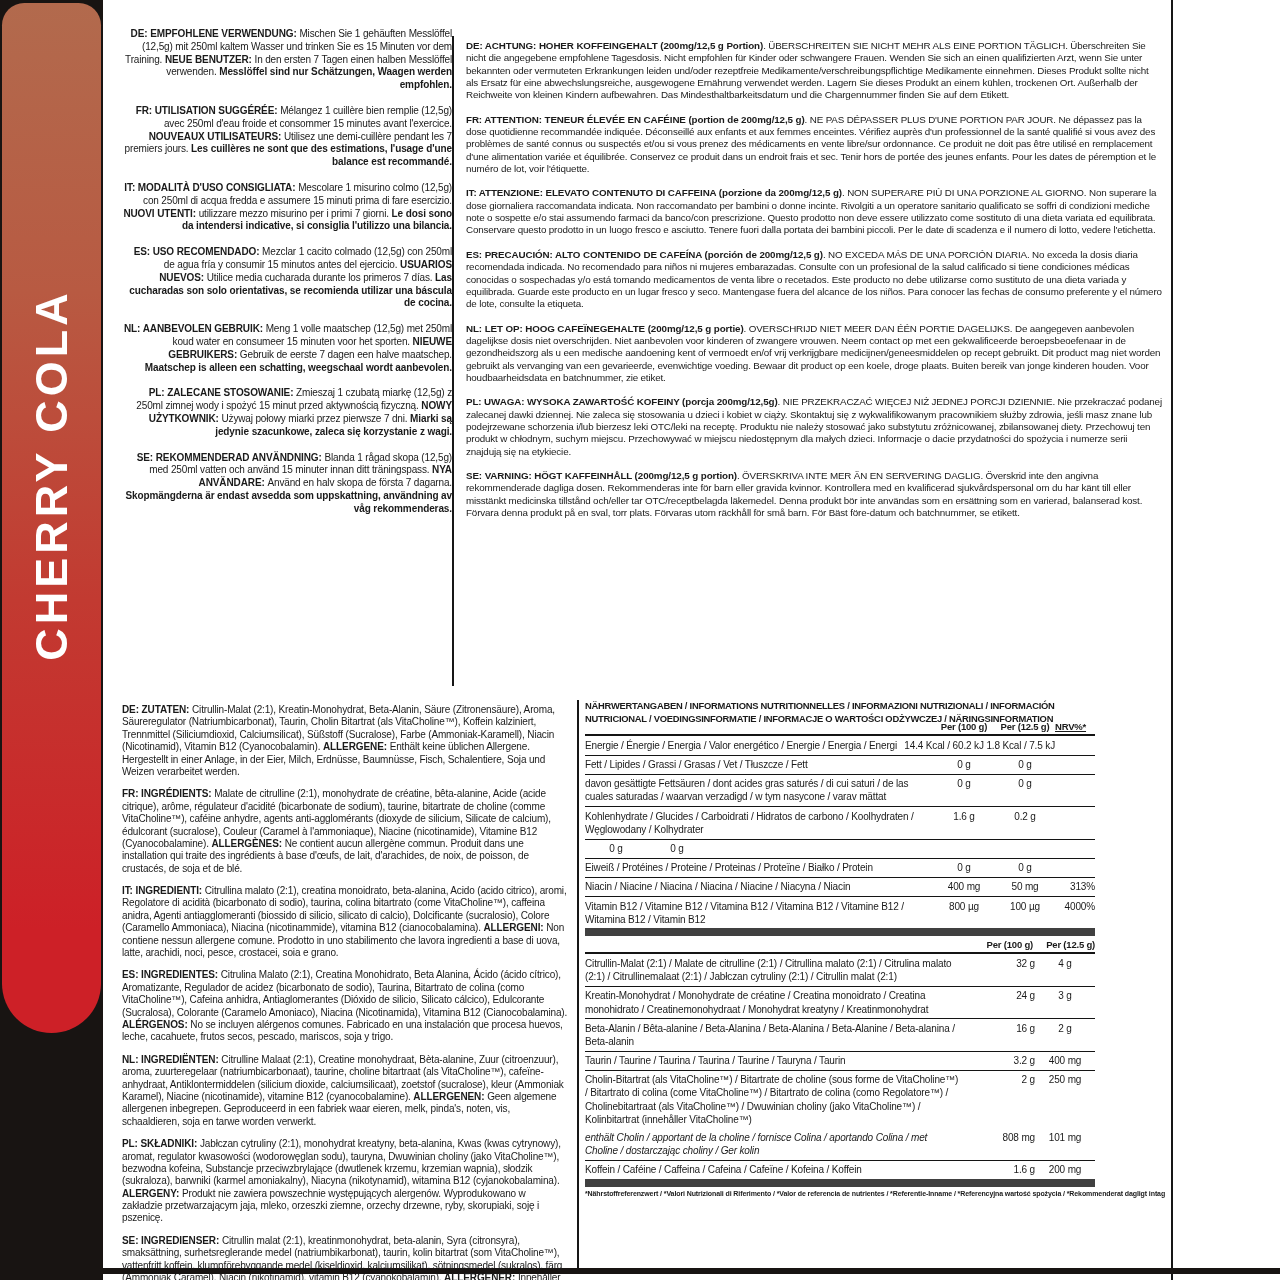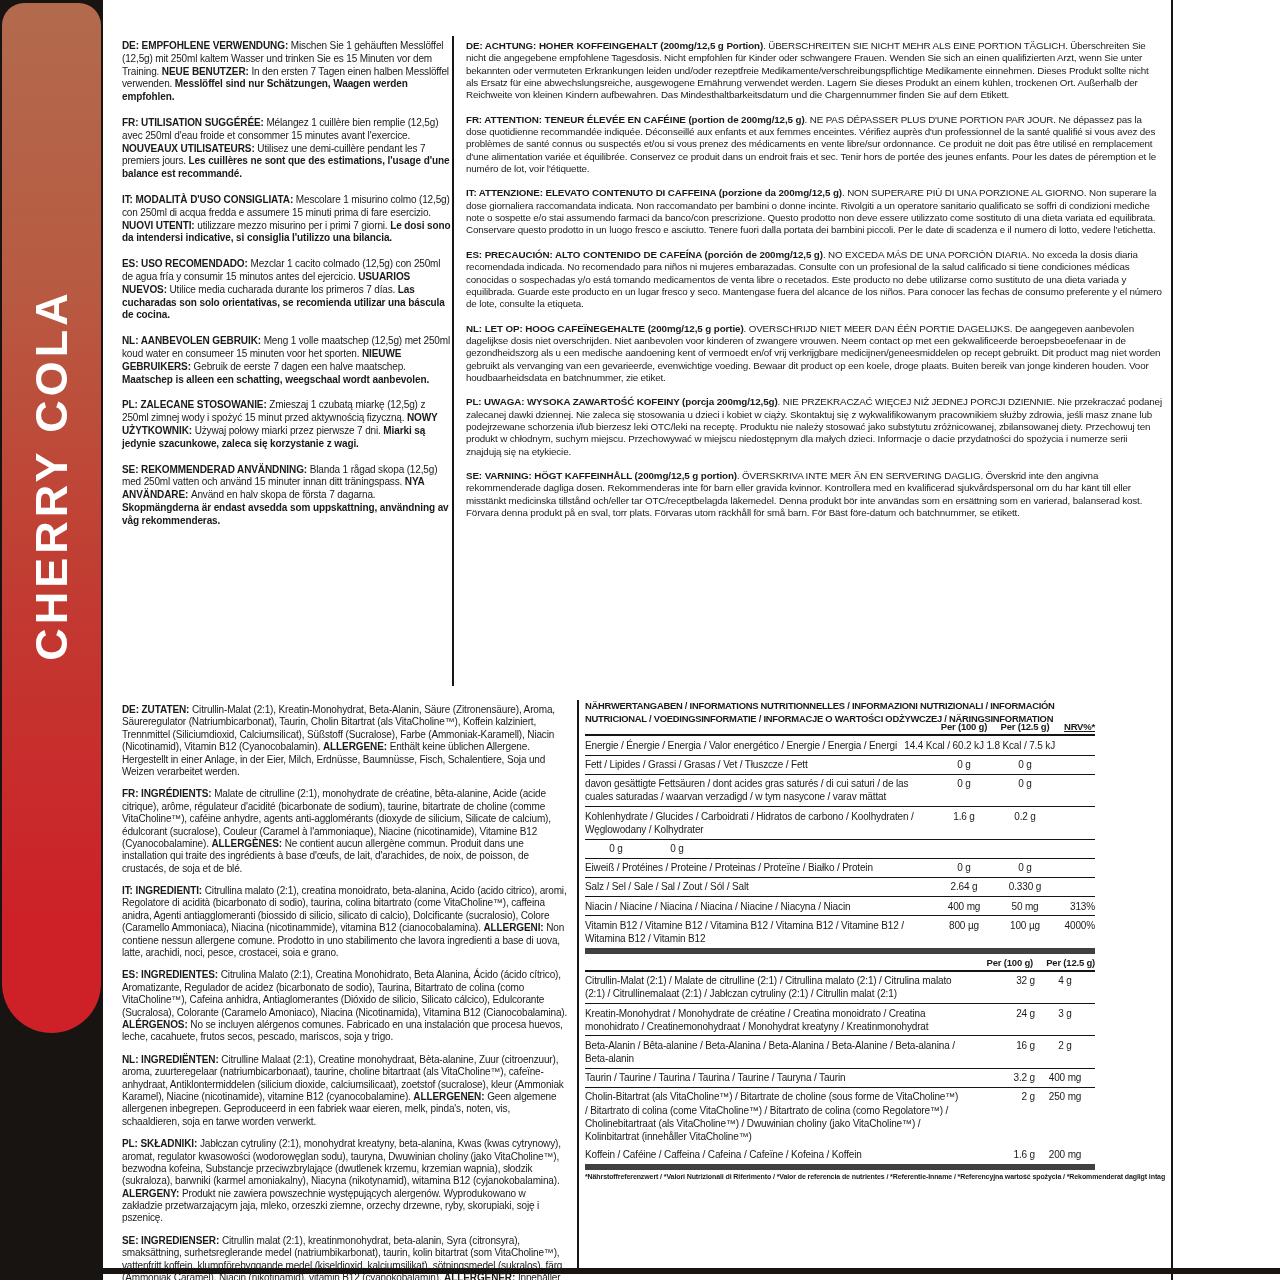--- a/index.html
+++ b/index.html
@@ -15,38 +15,38 @@
     background:linear-gradient(180deg,#b26a4d 0%,#b85a42 28%,#c23a31 58%,#cd2027 90%,#cd2027 100%);}
   .flavor{position:absolute;left:-248px;top:425px;width:600px;height:100px;line-height:100px;
     text-align:center;transform:rotate(-90deg);transform-origin:center;
     font-size:45px;font-weight:700;letter-spacing:4px;color:#ffffff;white-space:nowrap;}
   
   .vline1{position:absolute;left:452px;top:36px;width:2px;height:650px;background:#161616;}
   .vline2{position:absolute;left:577px;top:700px;width:2px;height:568px;background:#161616;}
   .vlineR{position:absolute;left:1171px;top:0;width:2px;height:1280px;background:#161616;}
   .hbottom{position:absolute;left:0;top:1268px;width:1280px;height:6px;background:#181412;}
   
-  .col-usage{position:absolute;left:122px;top:40px;width:330px;}
+  .col-usage{position:absolute;left:122px;top:28px;width:330px;text-align:right;}
   .col-warn{position:absolute;left:466px;top:40px;width:696px;}
   .col-ingr{position:absolute;left:122px;top:704px;width:446px;}
   .tblock{font-size:10px;line-height:1.28;margin-bottom:13px;letter-spacing:-0.15px;}
   .col-warn .tblock{font-size:9.8px;line-height:1.26;margin-bottom:12px;}
   .col-ingr .tblock{font-size:10px;line-height:1.24;margin-bottom:10px;}
   .b{font-weight:700;letter-spacing:-0.1px;}
   
   .table{position:absolute;left:585px;top:700px;width:510px;}
   .ttitle{font-weight:700;font-size:9.4px;line-height:1.35;letter-spacing:-0.25px;}
   .thead{display:flex;justify-content:flex-end;font-weight:700;font-size:9.5px;
     margin-top:-4px;padding-bottom:2px;letter-spacing:-0.2px;}
-  .th1{width:62px;text-align:center;} .th2{width:60px;text-align:center;} .th3{width:40px;text-align:right;text-decoration:underline;}
+  .th1{width:62px;text-align:center;} .th2{width:60px;text-align:center;} .th3{width:40px;text-align:left;text-decoration:underline;}
   .tbody{border-top:2.5px solid #141414;}
   .trow{display:flex;align-items:flex-start;border-bottom:1.2px solid #141414;
     padding:2.5px 0;font-size:10px;line-height:1.32;letter-spacing:-0.15px;}
   .trow.nb{border-bottom:none;}
-  .trow.thick{border-bottom:6px solid #404040;}
+  .trow.thick{border-bottom:8px solid #404040;}
   .trow.it .tlabel{font-style:italic;}
   .tlabel{flex:1;padding-right:4px;}
   .tv1{width:62px;text-align:center;white-space:nowrap;}
   .tv2{width:60px;text-align:center;white-space:nowrap;}
   .tnrv{width:40px;text-align:right;white-space:nowrap;}
   .tv1b{width:72px;text-align:right;white-space:nowrap;}
   .tv2b{width:60px;text-align:center;white-space:nowrap;}
   .tcombined{margin-left:auto;white-space:nowrap;text-align:right;}
   .thead2{display:flex;justify-content:flex-end;font-weight:700;font-size:9.5px;
     padding:3px 0 2px;border-bottom:2px solid #141414;letter-spacing:-0.2px;}
@@ -132,26 +132,20 @@
         <div class="tv2">0 g</div>
         <div class="tnrv"></div>
       </div>
       <div class="trow">
         <div class="tlabel">Eiweiß / Protéines / Proteine / Proteinas / Proteïne / Białko / Protein</div>
         <div class="tv1">0 g</div>
         <div class="tv2">0 g</div>
         <div class="tnrv"></div>
       </div>
       <div class="trow">
-        <div class="tlabel">Salz / Sel / Sale / Sal / Zout / Sól / Salt</div>
-        <div class="tv1">2.64 g</div>
-        <div class="tv2">0.330 g</div>
-        <div class="tnrv"></div>
-      </div>
-      <div class="trow">
         <div class="tlabel">Niacin / Niacine / Niacina / Niacina / Niacine / Niacyna / Niacin</div>
         <div class="tv1">400 mg</div>
         <div class="tv2">50 mg</div>
         <div class="tnrv">313%</div>
       </div>
       <div class="trow thick">
         <div class="tlabel">Vitamin B12 / Vitamine B12 / Vitamina B12 / Vitamina B12 / Vitamine B12 / Witamina B12 / Vitamin B12</div>
         <div class="tv1">800 µg</div>
         <div class="tv2">100 µg</div>
         <div class="tnrv">4000%</div>
@@ -180,20 +174,25 @@
       <div class="trow">
         <div class="tlabel">Taurin / Taurine / Taurina / Taurina / Taurine / Tauryna / Taurin</div>
         <div class="tv1b">3.2 g</div>
         <div class="tv2b">400 mg</div>
       </div>
       <div class="trow nb">
         <div class="tlabel">Cholin-Bitartrat (als VitaCholine™) / Bitartrate de choline (sous forme de VitaCholine™) / Bitartrato di colina (come VitaCholine™) / Bitartrato de colina (como Regolatore™) / Cholinebitartraat (als VitaCholine™) / Dwuwinian choliny (jako VitaCholine™) / Kolinbitartrat (innehåller VitaCholine™)</div>
         <div class="tv1b">2 g</div>
         <div class="tv2b">250 mg</div>
       </div>
+      <div class="trow it">
+        <div class="tlabel">enthält Cholin / apportant de la choline / fornisce Colina / aportando Colina / met Choline / dostarczając choliny / Ger kolin</div>
+        <div class="tv1b">808 mg</div>
+        <div class="tv2b">101 mg</div>
+      </div>
       <div class="trow thick">
         <div class="tlabel">Koffein / Caféine / Caffeina / Cafeina / Cafeïne / Kofeina / Koffein</div>
         <div class="tv1b">1.6 g</div>
         <div class="tv2b">200 mg</div>
       </div>
     </div>
   <div class="tfoot">*Nährstoffreferenzwert / *Valori Nutrizionali di Riferimento / *Valor de referencia de nutrientes / *Referentie-Inname / *Referencyjna wartość spożycia / *Rekommenderat dagligt intag</div>
 </div>
 
 </body></html>

